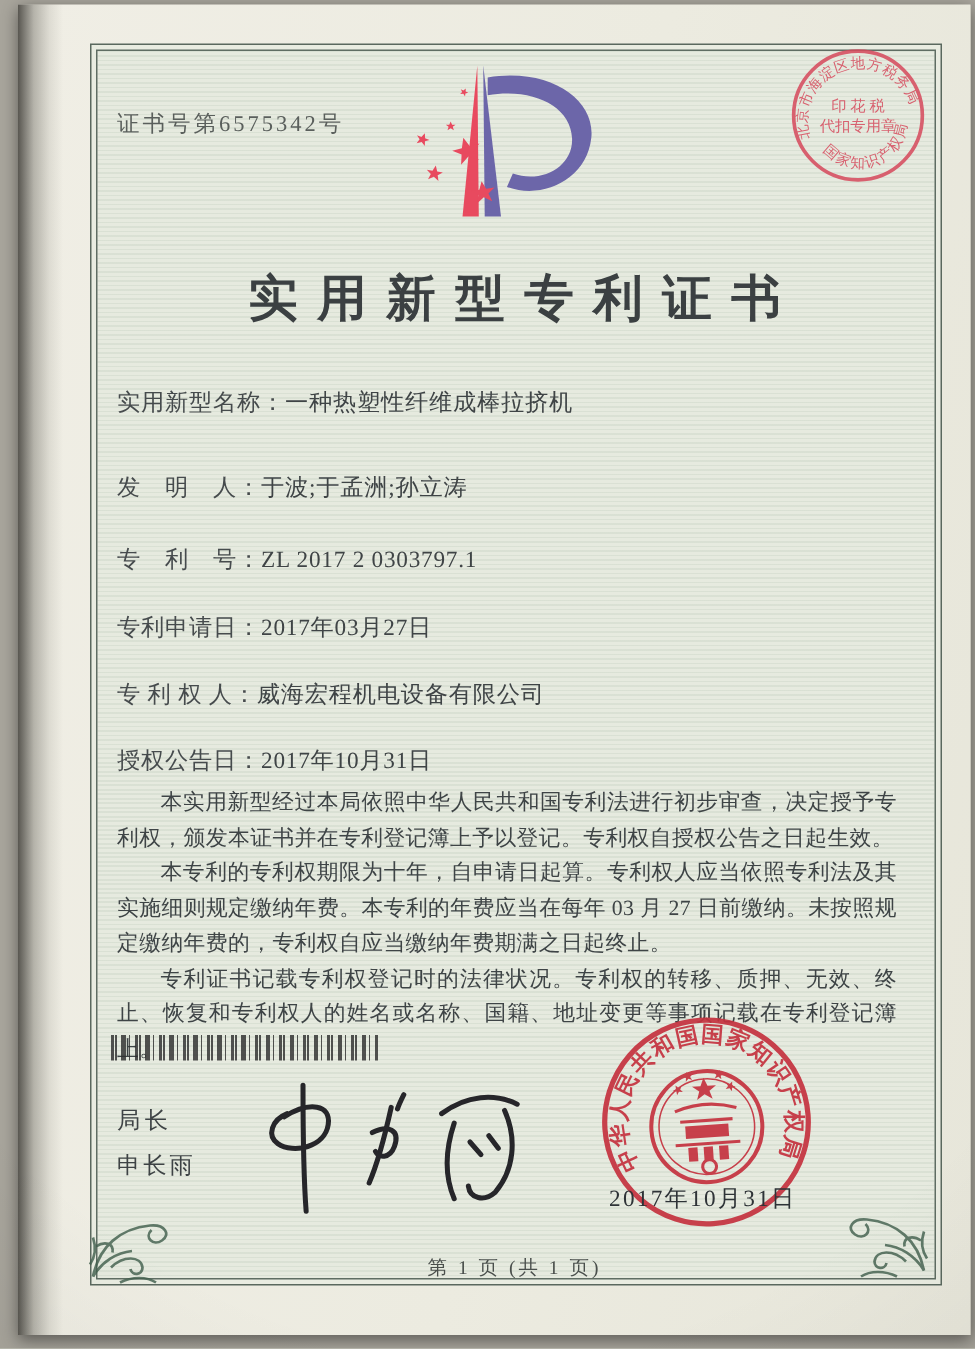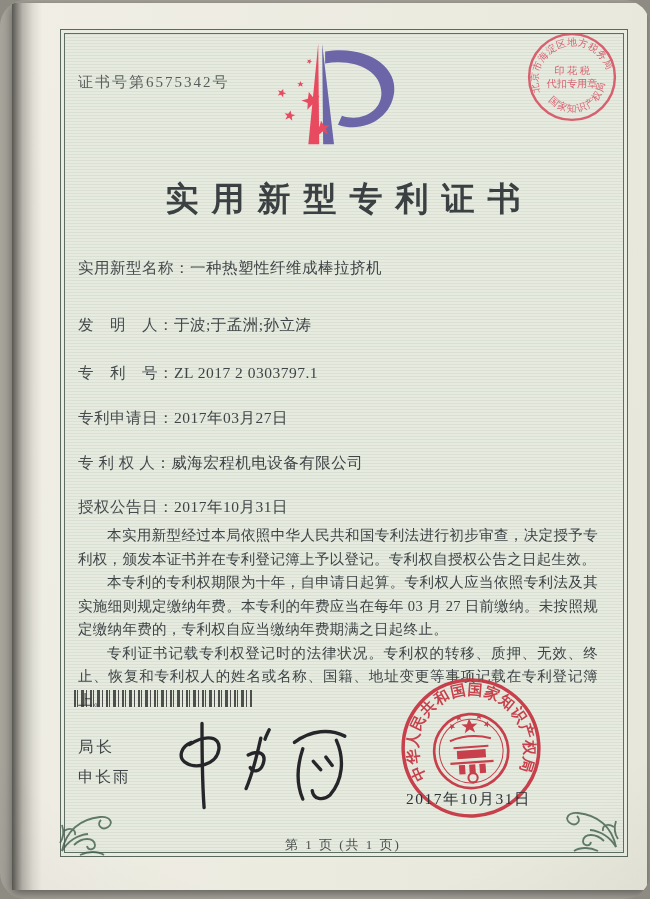--- a/index.html
+++ b/index.html
@@ -1,17 +1,17 @@
 <!DOCTYPE html>
 <html><head>
 <meta charset="utf-8">
 <style>
   html,body{margin:0;padding:0;}
   body{background:#8e8b83;font-family:"Liberation Serif","DejaVu Serif",serif;}
-  .canvas{position:relative;width:650px;height:899px;overflow:hidden;background:#a8a59c;border-radius:26px;}
+  .canvas{position:relative;width:650px;height:899px;overflow:hidden;background:#a8a59c;}
   .canvas::after{content:"";position:absolute;inset:0;pointer-events:none;
     background:radial-gradient(120% 100% at 50% 40%, rgba(0,0,0,0) 60%, rgba(0,0,0,0.10) 100%);}
   .page{position:absolute;left:12px;top:3px;right:3px;bottom:9px;
     background:linear-gradient(100deg,#f0eee5 0%,#ecebe0 55%,#e7e6da 100%);
     box-shadow:0 3px 10px rgba(0,0,0,0.45);}
   .spine{position:absolute;left:0;top:0;bottom:0;width:30px;pointer-events:none;
     background:linear-gradient(to right, rgba(38,36,31,0.75) 0%, rgba(70,68,60,0.35) 35%, rgba(90,88,78,0.12) 70%, rgba(0,0,0,0) 100%);}
   .frame{position:absolute;left:48px;top:26px;width:566px;height:826px;
     border:1.5px solid #5a685e;background:#e9ece1;}
   .frame-inner{position:absolute;inset:3px;border:1px solid #5f6d63;

